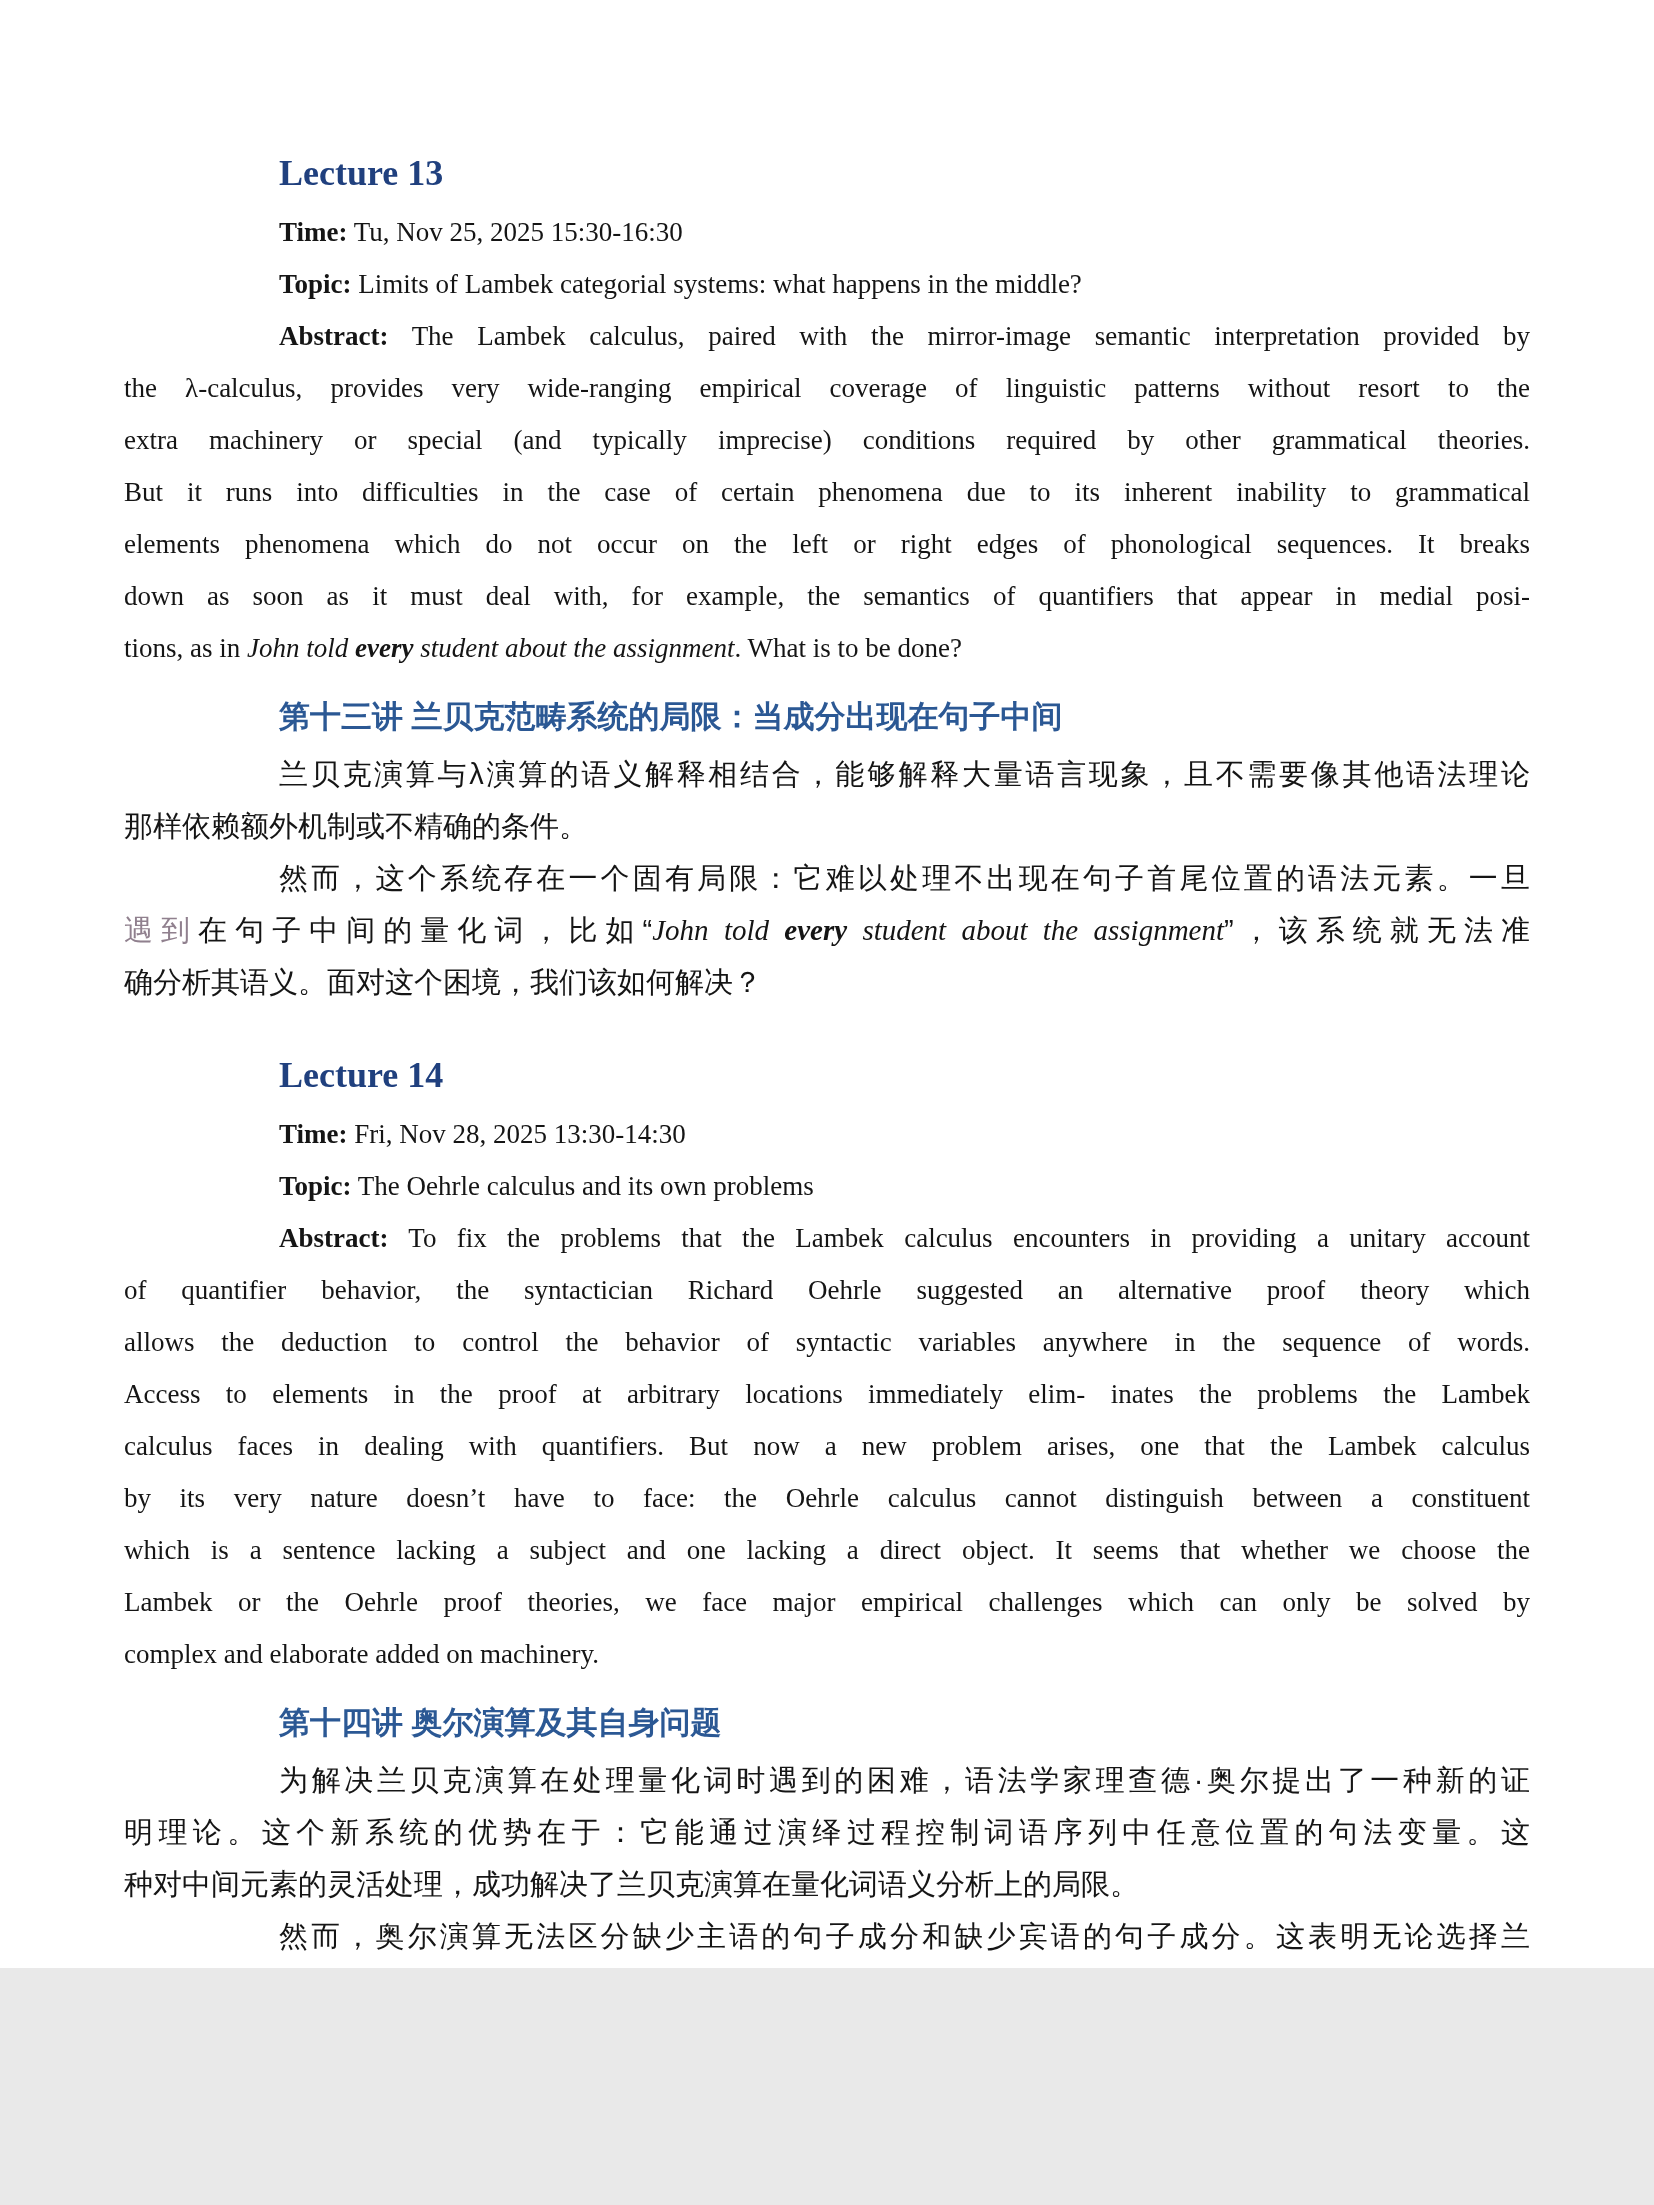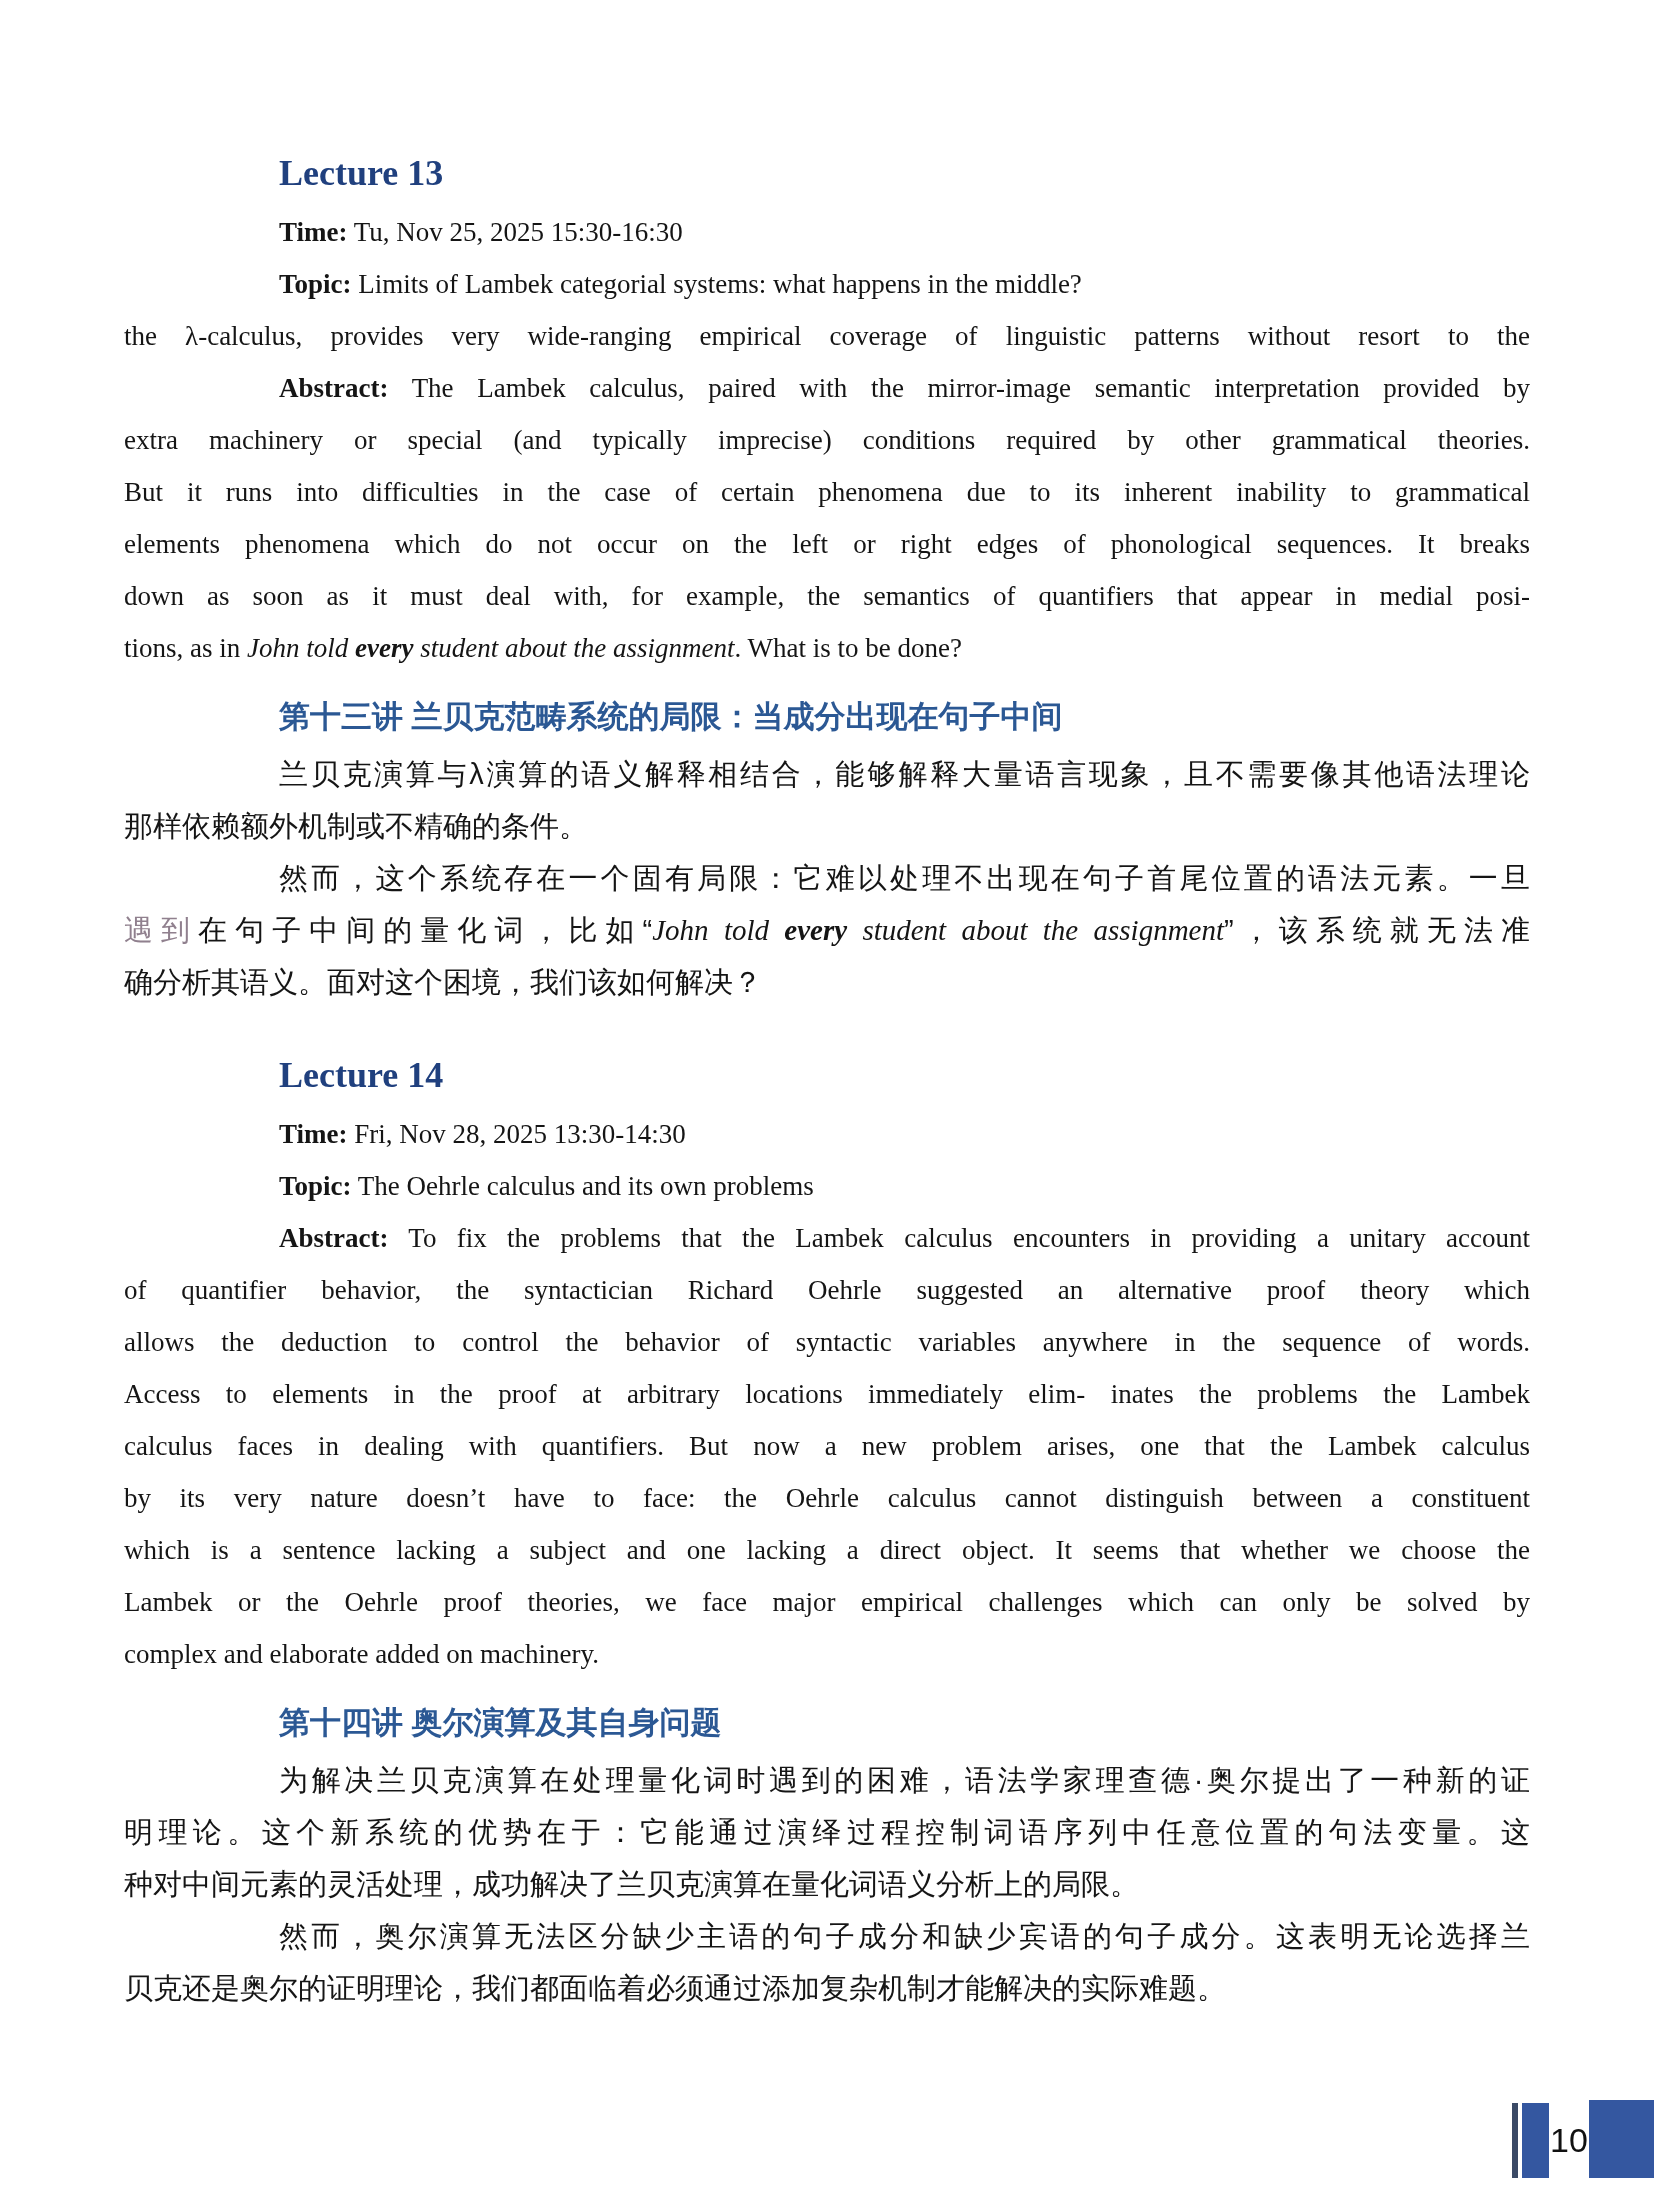--- a/index.html
+++ b/index.html
@@ -1,18 +1,18 @@
 <!DOCTYPE html>
 <html style="font-size:13px"><head>
 <meta charset="utf-8">
 <style>
   html,body { margin:0; padding:0; background:#e9e9e9; }
   .page {
     position:relative;
-    width:1654px; height:2205px;
+    width:1654px; height:1968px;
     margin:0 auto;
     background:#ffffff;
     box-shadow:0 0 3.2px rgba(0,0,0,.18);
     overflow:hidden;
     font-family:"Liberation Serif","DejaVu Serif",serif;
     color:#151515;
   }
   .content { padding:153px 124px 0 124px; }
 
   .lec-heading {
@@ -62,22 +62,22 @@
 <div class="page">
   <div class="content">
 
     <section>
       <h1 class="lec-heading">Lecture 13</h1>
 
       <div class="line en ind"><b class="lbl">Time:</b><span> Tu, Nov 25, 2025 15:30-16:30</span></div>
 
       <div class="line en ind"><b class="lbl">Topic:</b><span> Limits of Lambek categorial systems: what happens in the middle?</span></div>
 
+      <div class="line en j ind"><b class="lbl">Abstract:</b><span> The Lambek calculus, paired with the mirror-image semantic interpretation provided by</span></div>
       <div class="line en j">the λ-calculus, provides very wide-ranging empirical coverage of linguistic patterns without resort to the</div>
-      <div class="line en j ind"><b class="lbl">Abstract:</b><span> The Lambek calculus, paired with the mirror-image semantic interpretation provided by</span></div>
       <div class="line en j">extra machinery or special (and typically imprecise) conditions required by other grammatical theories.</div>
       <div class="line en j">But it runs into difficulties in the case of certain phenomena due to its inherent inability to grammatical</div>
       <div class="line en j">elements phenomena which do not occur on the left or right edges of phonological sequences.  It breaks</div>
       <div class="line en j">down as soon as it must deal with, for example, the semantics of quantifiers that appear in medial posi-</div>
       <div class="line en"><span>tions, as in </span><span class="it">John told </span><span class="bi">every</span><span class="it"> student about the assignment</span><span>. What is to be done?</span></div>
 
       <h2 class="cn-heading">第十三讲 兰贝克范畴系统的局限：当成分出现在句子中间</h2>
 
       <div class="line cn j ind">兰贝克演算与λ演算的语义解释相结合，能够解释大量语言现象，且不需要像其他语法理论</div>
       <div class="line cn">那样依赖额外机制或不精确的条件。</div>

